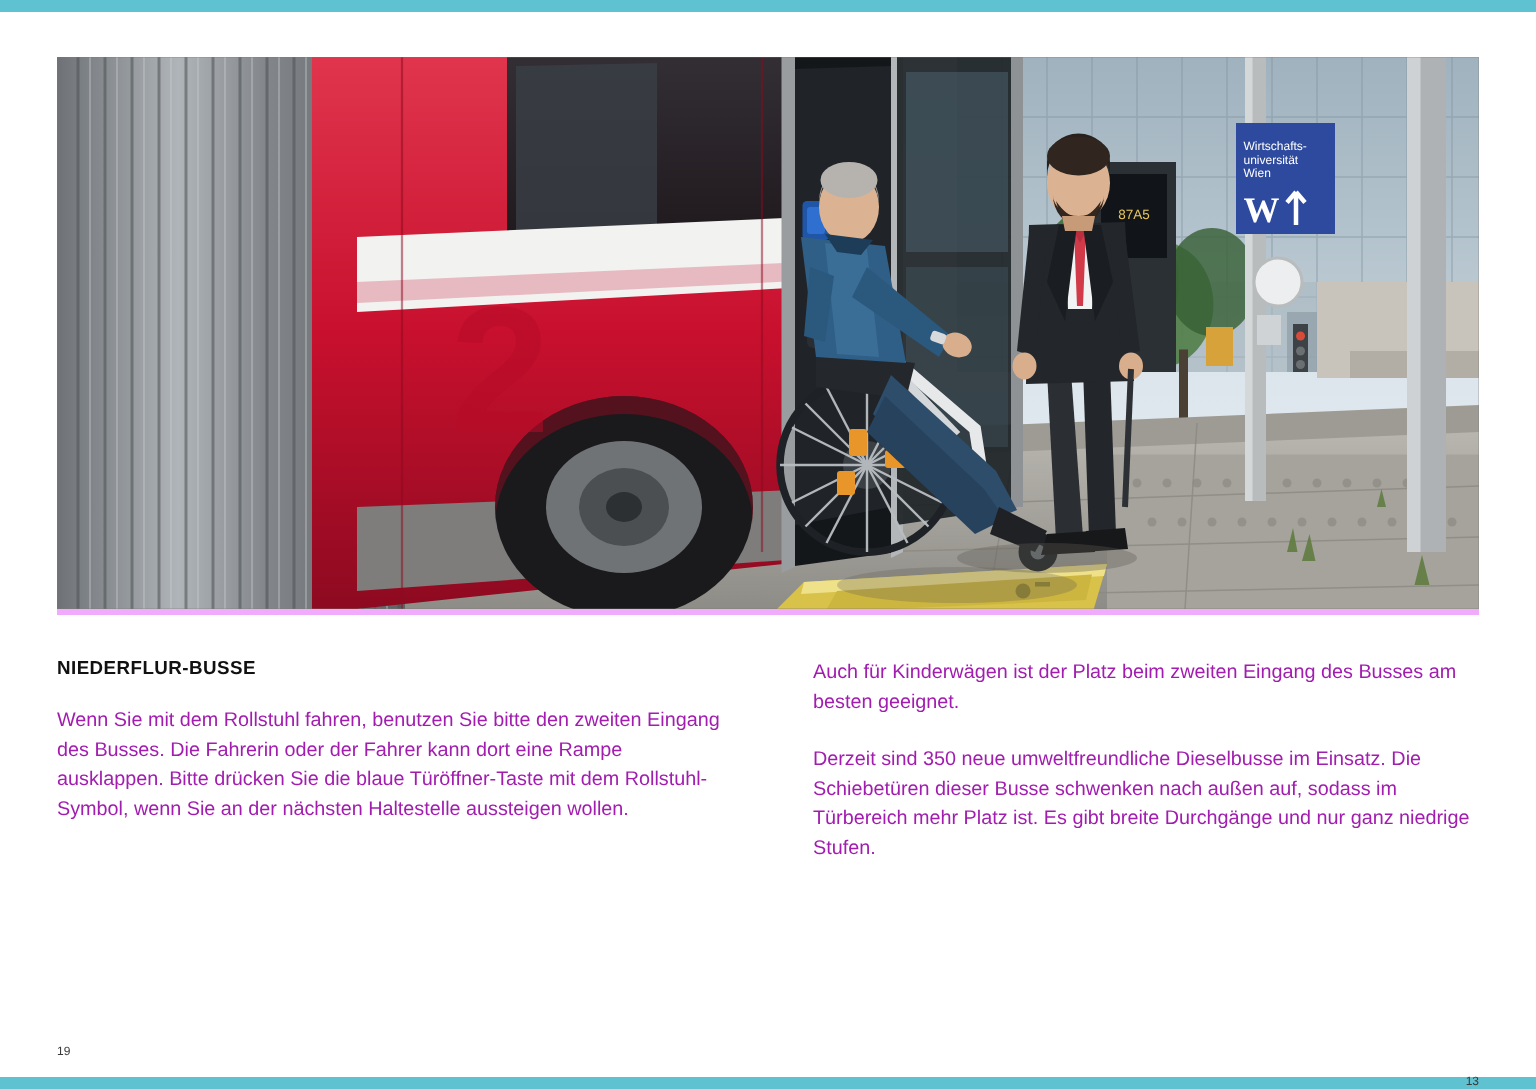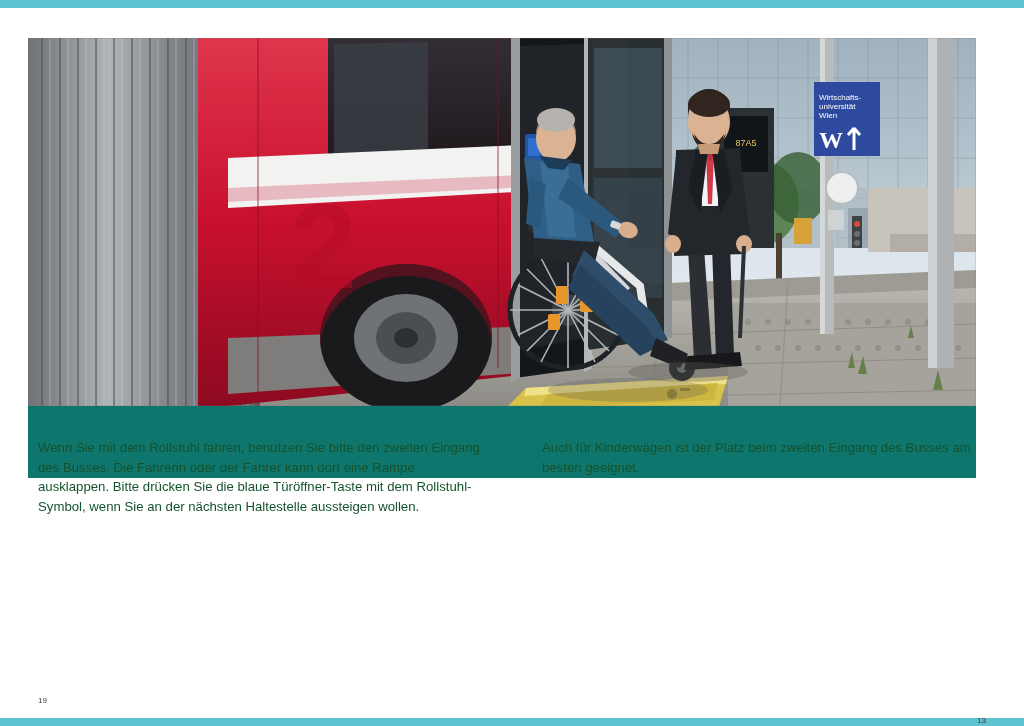--- a/index.html
+++ b/index.html
@@ -26,26 +26,26 @@
     width: 100%;
     height: 8px;
     background: #5fc2d0;
   }
   .edge-bar.top { top: 0; }
   .edge-bar.bottom { bottom: 0; }
 
   
   .photo {
     position: absolute;
-    left: 28px;
+    left: 38px;
     top: 38px;
     width: 948px;
-    height: 440px;
+    height: 372px;
     overflow: hidden;
-    background: #0f766e;
+    background: #f0abfc;
   }
   .photo svg { display: block; }
 
   
   .columns {
     position: absolute;
     left: 38px;
     top: 438px;
     width: 948px;
     display: flex;
@@ -58,21 +58,21 @@
     font-size: 12.5px;
     font-weight: bold;
     letter-spacing: 0.3px;
     margin: 0 0 18px 0;
     color: #111111;
   }
   .col p {
     font-size: 13.2px;
     line-height: 19.5px;
     margin: 0 0 19px 0;
-    color: #14532d;
+    color: #a21caf;
   }
   .col p:last-child { margin-bottom: 0; }
   .col p b { font-weight: normal; }
   
   .col.right { padding-top: 0; }
 
   .folio {
     position: absolute;
     font-size: 8px;
     color: #3a3a3a;
@@ -407,23 +407,25 @@
 
       <ellipse cx="660" cy="334" rx="60" ry="10" fill="#5e5c57" opacity="0.35"></ellipse>
       <ellipse cx="600" cy="352" rx="80" ry="12" fill="#5e5c57" opacity="0.28"></ellipse>
 
       <rect x="0" y="0" width="948" height="368" fill="none" stroke="#7d7b75" stroke-width="1" opacity="0.4"></rect>
     </svg>
   </div>
 
   <div class="columns">
     <div class="col left">
+      <h2>NIEDERFLUR-BUSSE</h2>
       <p><span>Wenn Sie mit dem Rollstuhl fahren, benutzen Sie bitte den zweiten Eingang des Busses. Die Fahrerin oder der Fahrer kann dort eine </span><b>Rampe</b><span> ausklappen. Bitte drücken Sie die blaue Türöffner-Taste mit dem Rollstuhl-Symbol, wenn Sie an der nächsten Haltestelle aussteigen wollen.</span></p>
     </div>
     <div class="col right">
       <p>Auch für Kinderwägen ist der Platz beim zweiten Eingang des Busses am besten geeignet.</p>
+      <p>Derzeit sind 350 neue umweltfreundliche Dieselbusse im Einsatz. Die Schiebetüren dieser Busse schwenken nach außen auf, sodass im Türbereich mehr Platz ist. Es gibt breite Durchgänge und nur ganz niedrige Stufen.</p>
     </div>
   </div>
 
   <div class="folio left">19</div>
   <div class="folio right">13</div>
 
 </div>
 
 </body></html>

